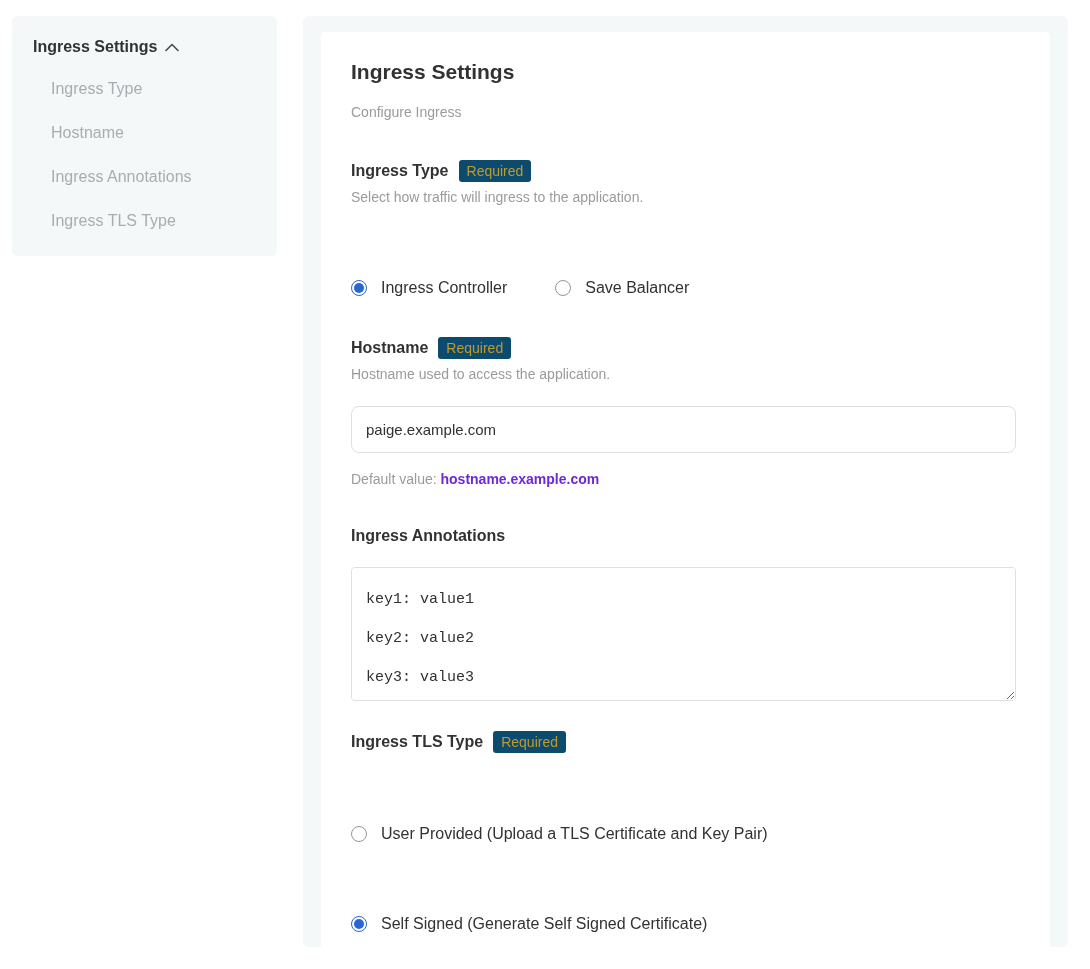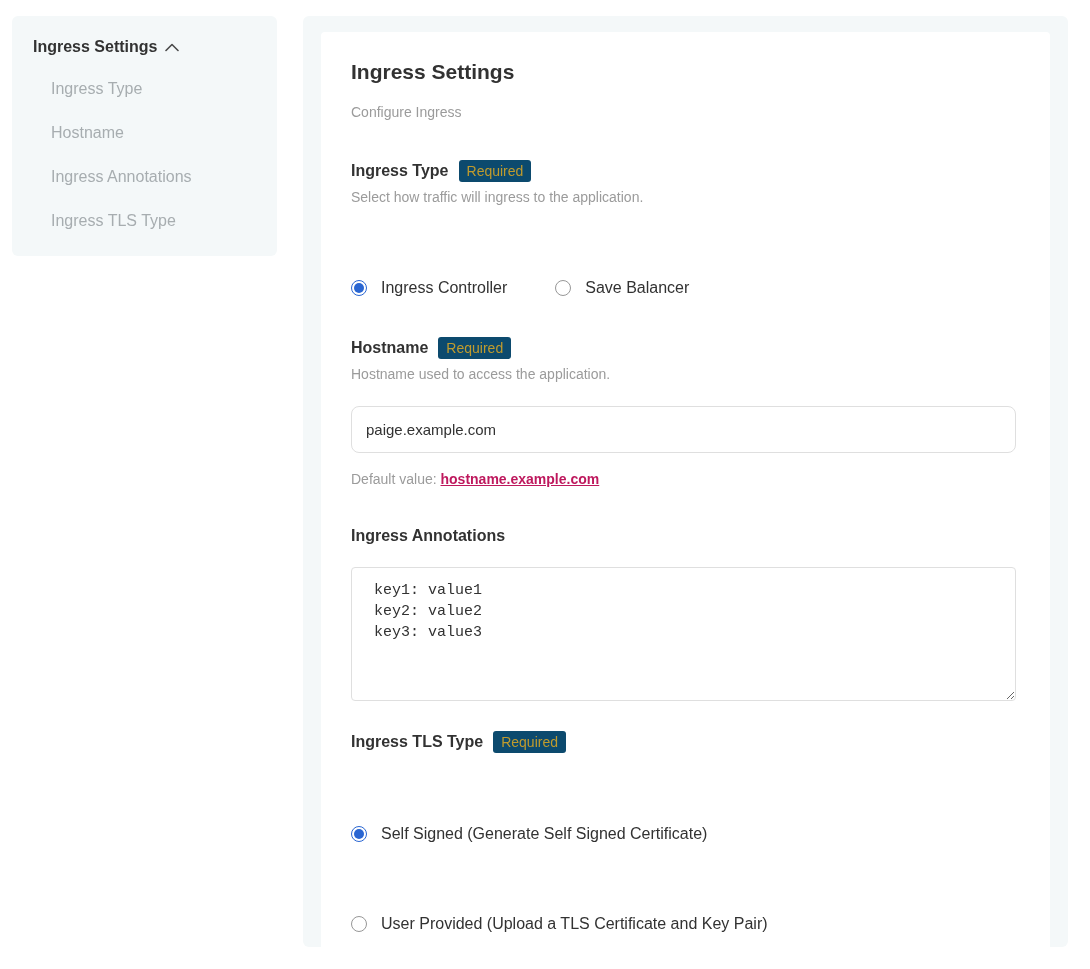--- a/index.html
+++ b/index.html
@@ -92,33 +92,33 @@
     border-radius: 8px;
     padding: 0 14px;
     font-size: 15px;
     color: #323232;
     font-family: "Liberation Sans", sans-serif;
     outline: none;
     background: #fff;
   }
   .default-line { margin-top: 18px; font-size: 14px; }
   .default-line .default-label { color: #9b9b9b; }
-  .default-line .default-value { color: #be185d; font-weight: 700; text-decoration: underline; }
+  .default-line .default-value { color: #6d28d9; font-weight: 700; }
 
   
   .annotations-textarea {
     margin-top: 22px;
     width: 100%;
     height: 134px;
     border: 1px solid #dfdfdf;
     border-radius: 4px;
-    padding: 12px 22px;
+    padding: 12px 14px;
     font-family: "Liberation Mono", "DejaVu Sans Mono", monospace;
     font-size: 15px;
-    line-height: 21px;
+    line-height: 39px;
     color: #323232;
     resize: both;
     outline: none;
     background: #fff;
   }
 
   .section.tls { margin-top: 26px; }
 
   
   .save-button {
@@ -205,27 +205,27 @@
 key3: value3</textarea>
       </div>
 
       <div class="section tls">
         <div class="section-heading">
           <span class="section-label">Ingress TLS Type</span>
           <span class="badge">Required</span>
         </div>
         <div class="radio-stack">
           <label class="radio-option">
+            <span class="radio"></span>
+            <span class="radio-label">User Provided (Upload a TLS Certificate and Key Pair)</span>
+          </label>
+          <label class="radio-option">
             <span class="radio checked"></span>
             <span class="radio-label">Self Signed (Generate Self Signed Certificate)</span>
           </label>
-          <label class="radio-option">
-            <span class="radio"></span>
-            <span class="radio-label">User Provided (Upload a TLS Certificate and Key Pair)</span>
-          </label>
         </div>
       </div>
 
     </section>
 
     <button class="save-button">Save config</button>
   </main>
 
 </div>
 

